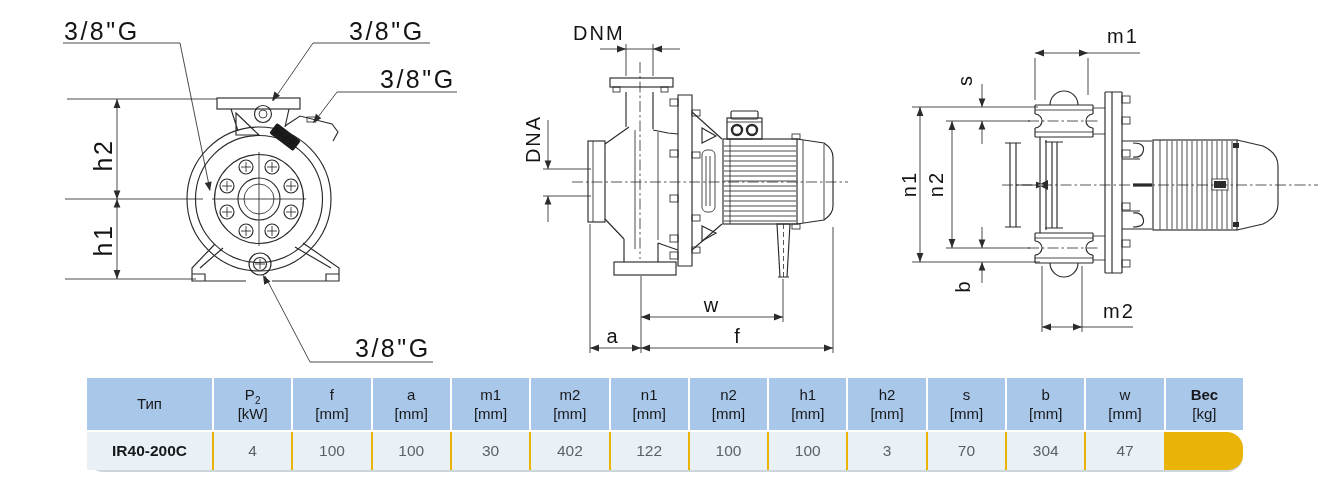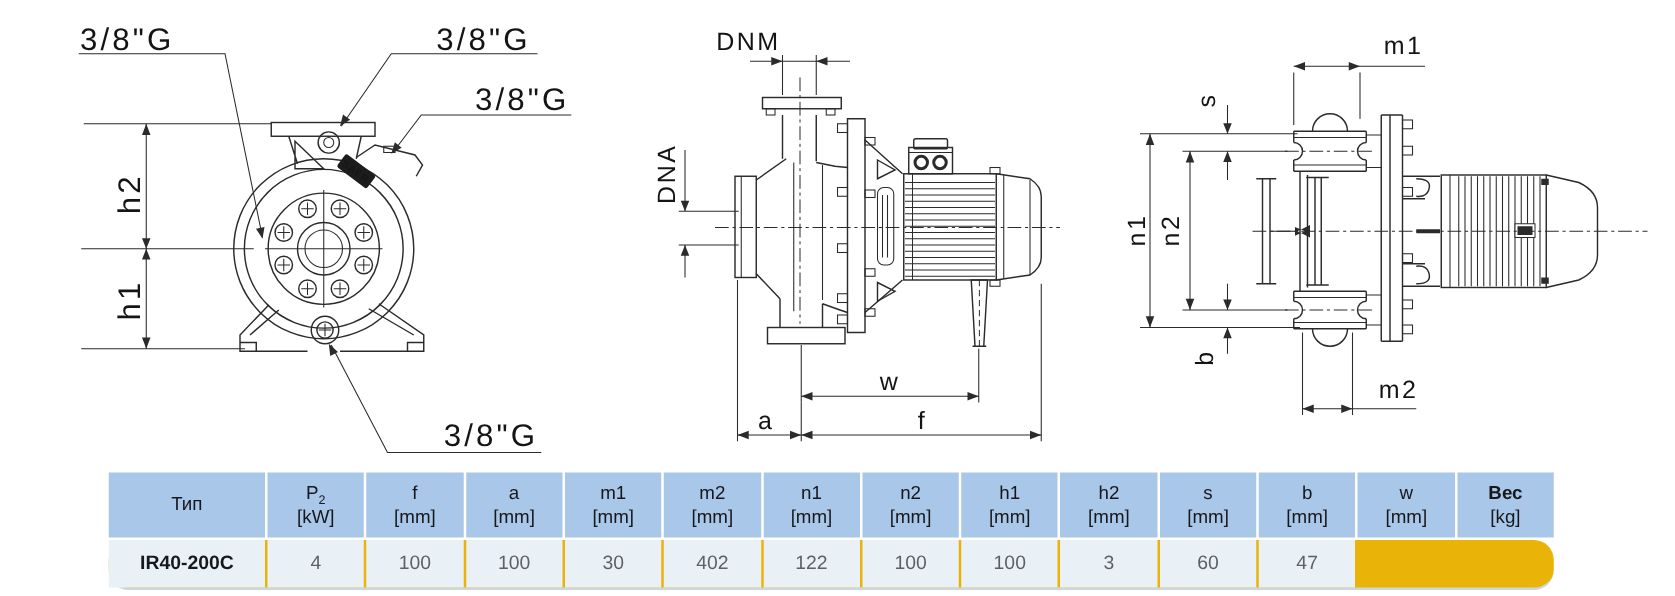--- a/index.html
+++ b/index.html
@@ -307,18 +307,19 @@
     <div class="dc dc-first">IR40-200C</div>
     <div class="dc">4</div>
     <div class="dc">100</div>
     <div class="dc">100</div>
     <div class="dc">30</div>
     <div class="dc">402</div>
     <div class="dc">122</div>
     <div class="dc">100</div>
     <div class="dc">100</div>
     <div class="dc">3</div>
-    <div class="dc">60</div>
+    <div class="dc">70</div>
+    <div class="dc">304</div>
     <div class="dc">47</div>
   </div>
 </div>
 
 </div>
 
 </body></html>

